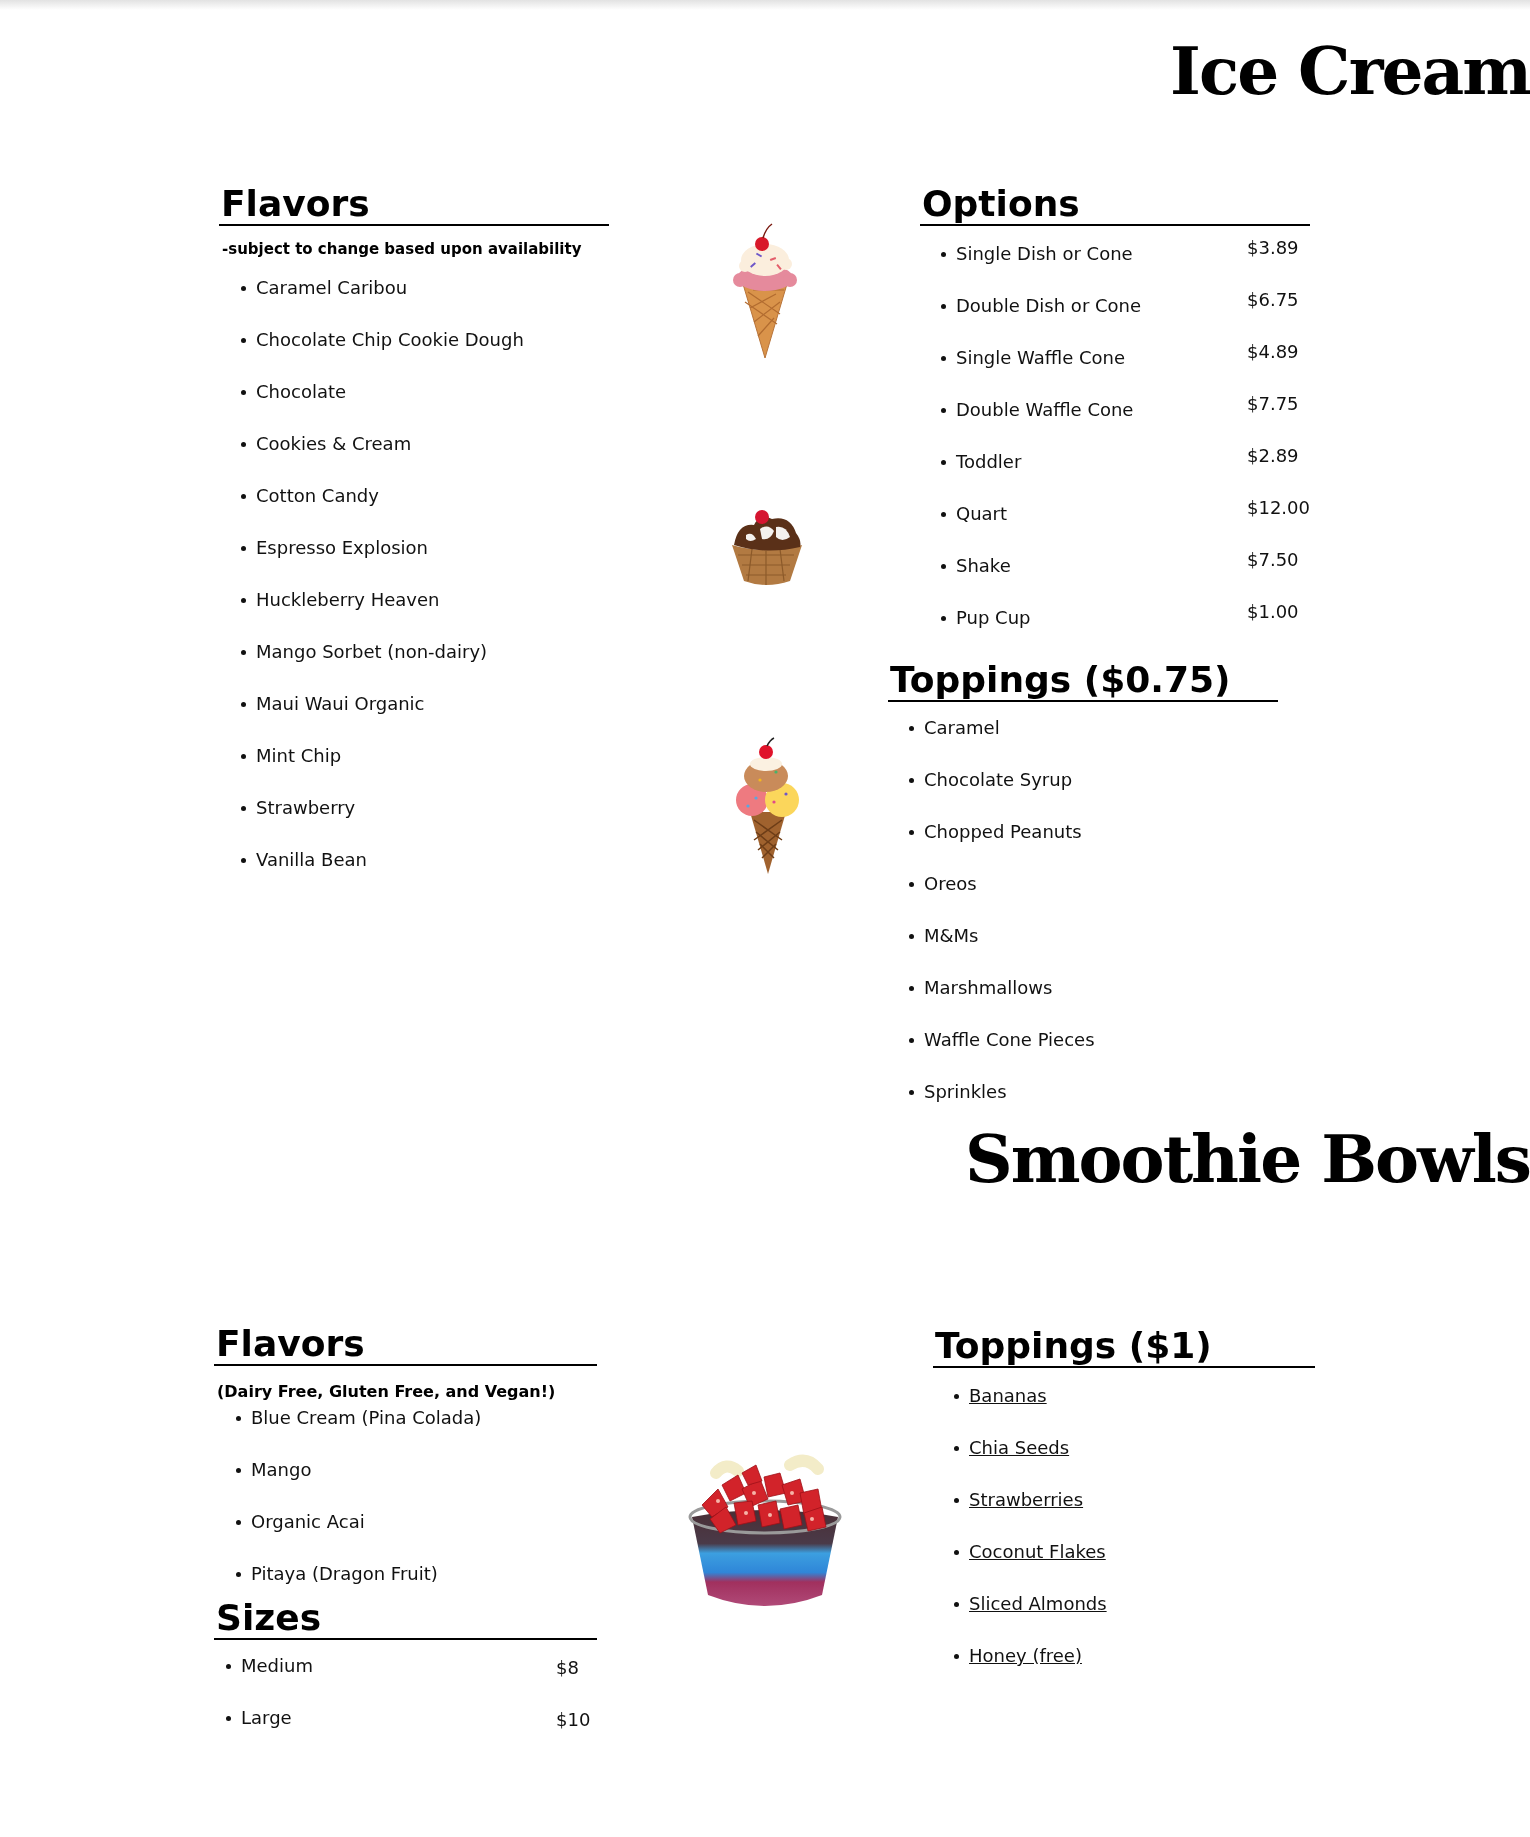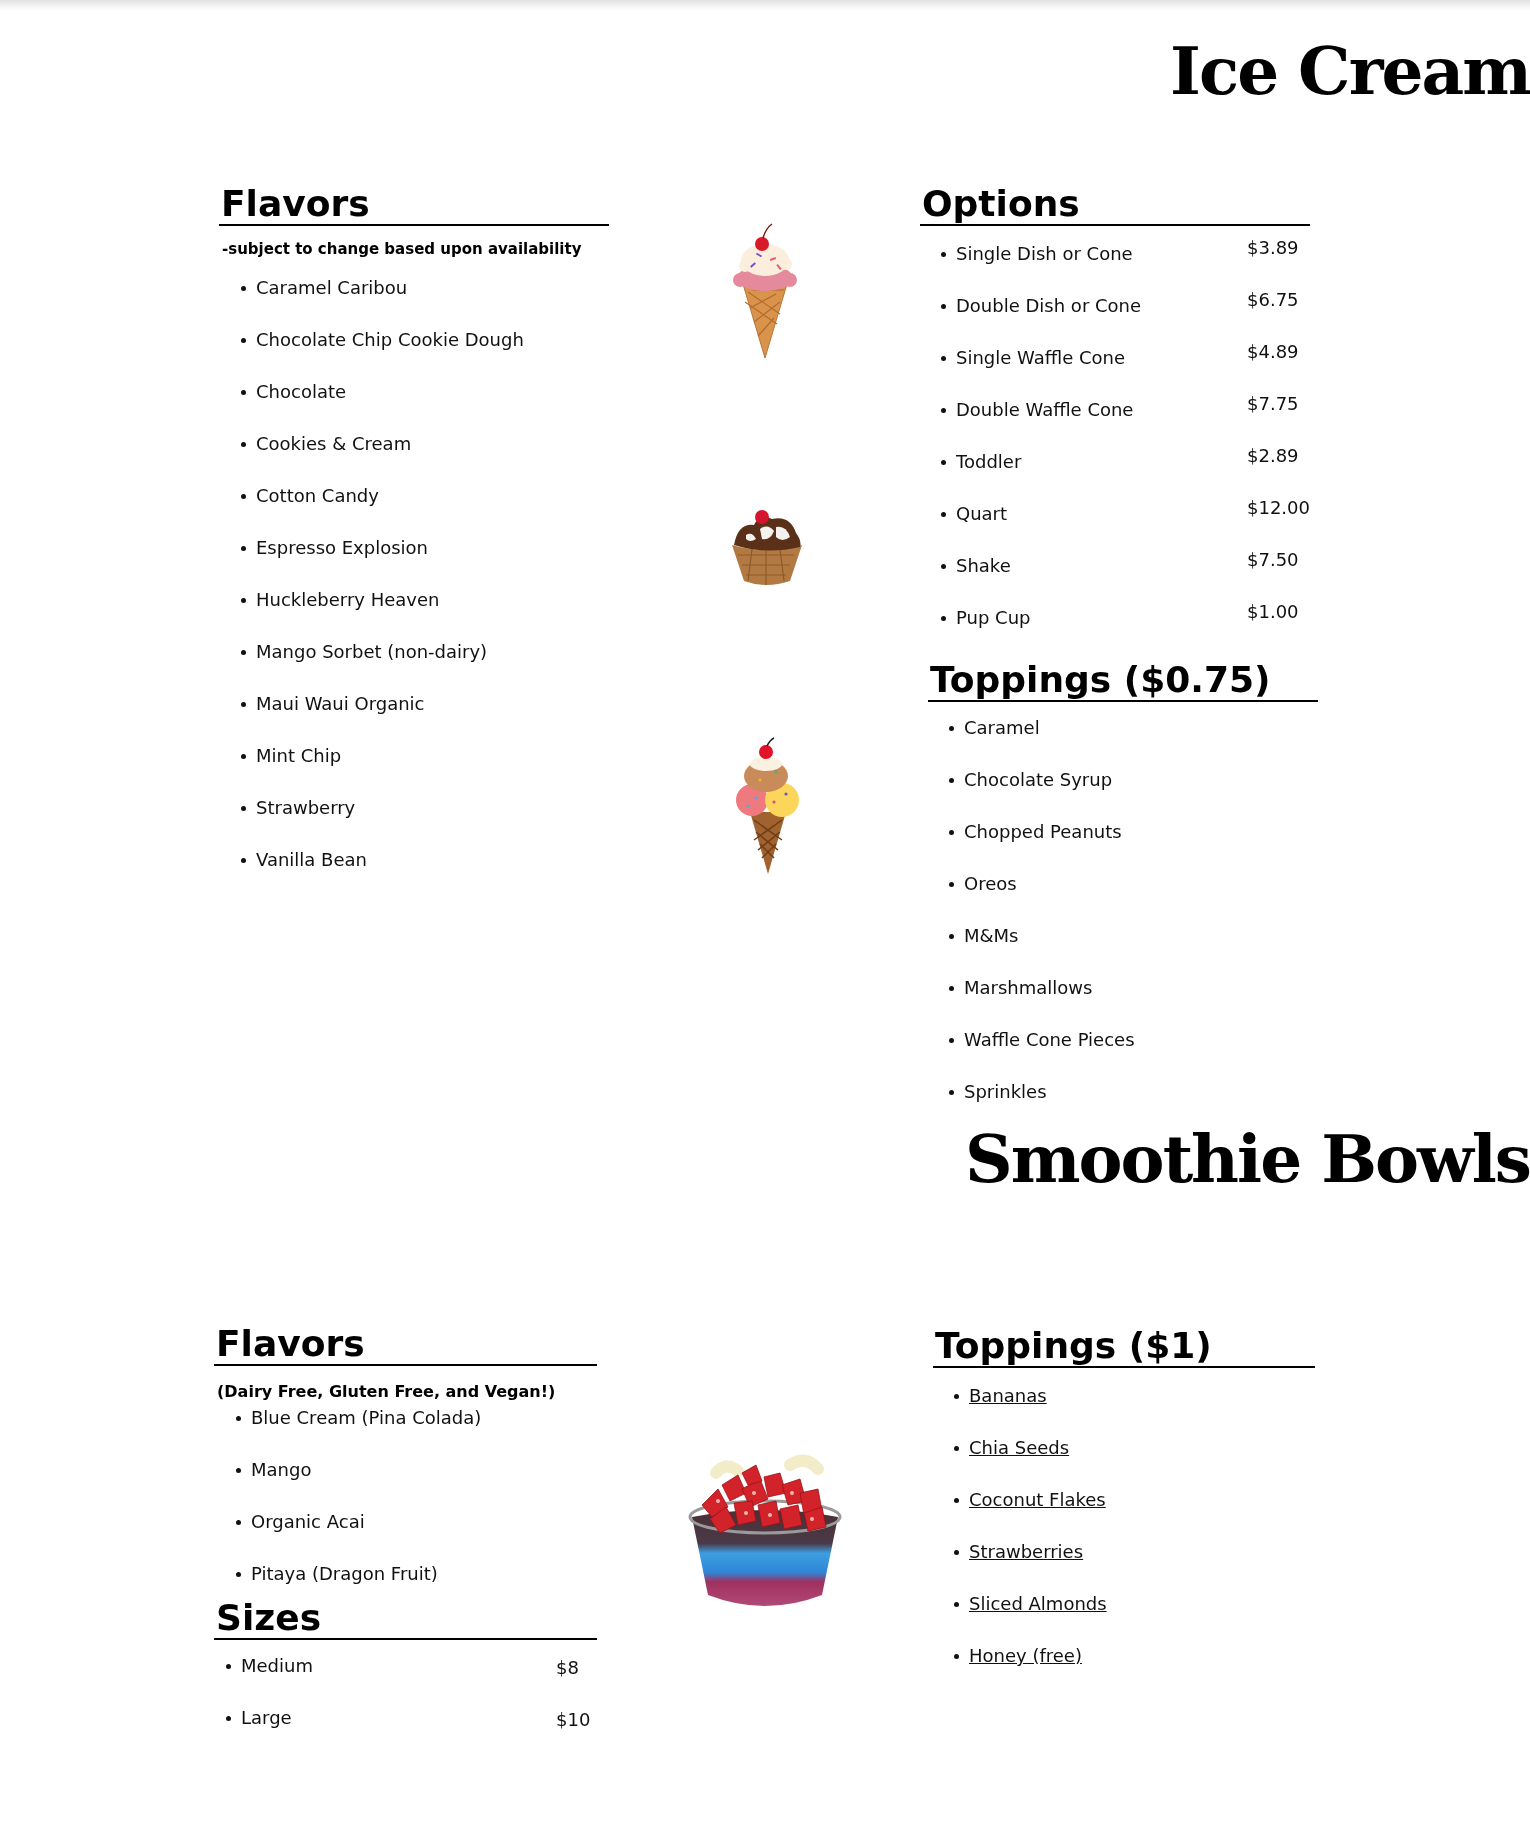--- a/index.html
+++ b/index.html
@@ -48,21 +48,21 @@
   #ic-flavors li .bullet { left: 22px; }
 
   
   #ic-options { left: 920px; top: 186px; width: 390px; }
   #ic-options ul.items { margin-top: 16px; }
   #ic-options li { padding-left: 36px; }
   #ic-options li .bullet { left: 21px; }
   #ic-options li .price { left: 327px; }
 
   
-  #ic-toppings { left: 928px; top: 662px; width: 390px; }
+  #ic-toppings { left: 888px; top: 662px; width: 390px; }
   #ic-toppings ul.items { margin-top: 14px; }
   #ic-toppings li { padding-left: 36px; }
   #ic-toppings li .bullet { left: 21px; }
 
   
   #sb-flavors { left: 214px; top: 1326px; width: 383px; }
   #sb-flavors .note { margin-top: 16px; height: 24px; font-size: 16px; }
   #sb-flavors li { padding-left: 37px; }
   #sb-flavors li .bullet { left: 22px; }
 
@@ -234,18 +234,18 @@
       <circle cx="98" cy="70" r="2"></circle>
       <circle cx="140" cy="74" r="2"></circle>
   </g>
 </svg>
 
 <div class="section" id="sb-toppings">
   <h2 class="sec-head">Toppings ($1)</h2>
   <ul class="items">
     <li><span class="bullet"></span><span>Bananas</span></li>
     <li><span class="bullet"></span><span>Chia Seeds</span></li>
+    <li><span class="bullet"></span><span>Strawberries</span></li>
     <li><span class="bullet"></span><span>Coconut Flakes</span></li>
-    <li><span class="bullet"></span><span>Strawberries</span></li>
     <li><span class="bullet"></span><span>Sliced Almonds</span></li>
     <li><span class="bullet"></span><span>Honey (free)</span></li>
   </ul>
 </div>
 
 </body></html>

